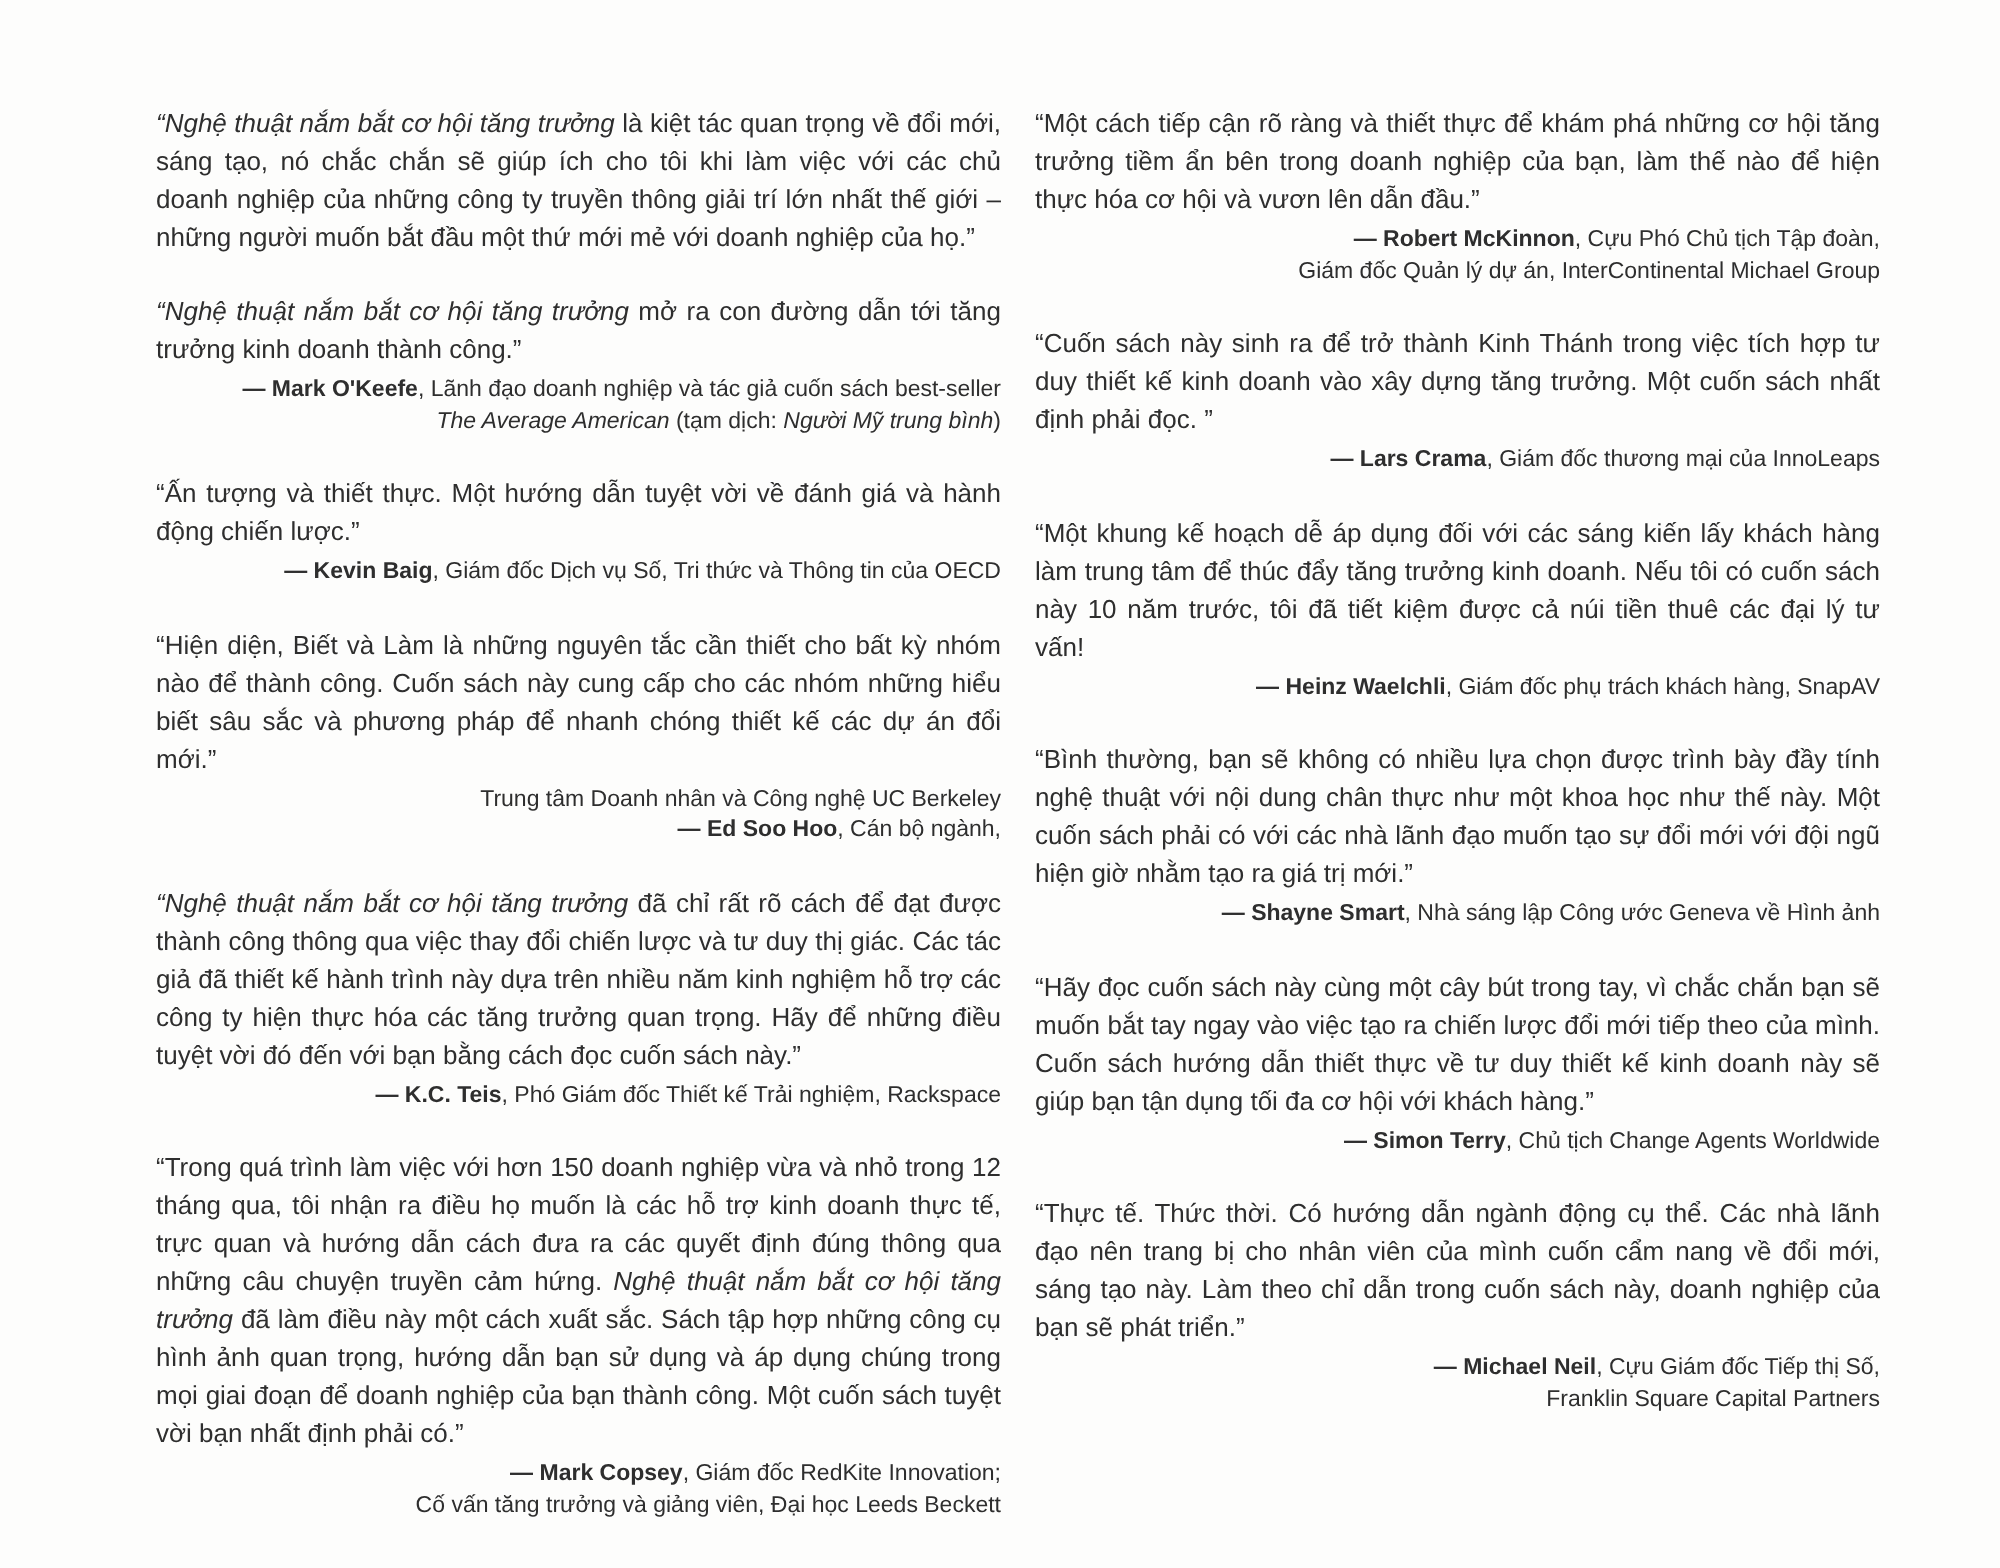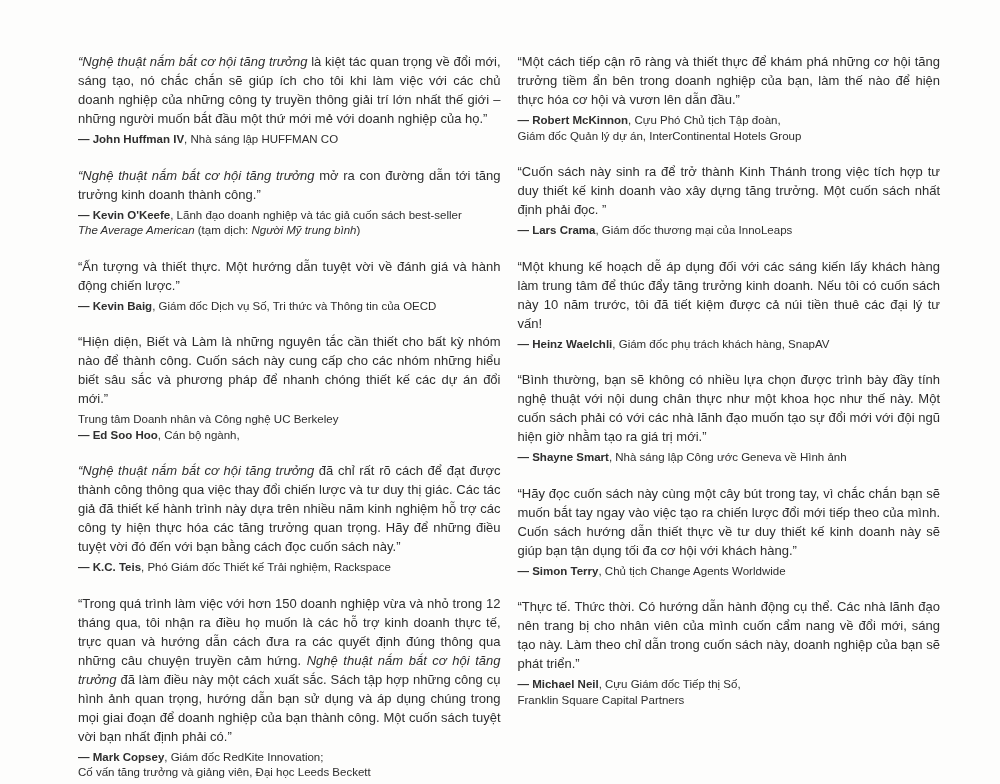--- a/index.html
+++ b/index.html
@@ -21,45 +21,42 @@
   .q { margin-bottom: 18px; }
   .q p { margin: 0; }
   .t {
     font-size: 13px;
     line-height: 19px;
     text-align: justify;
   }
   .a {
     font-size: 11.5px;
     line-height: 15.5px;
-    text-align: left;
+    text-align: right;
     margin-top: 4px !important;
   }
   .nm { font-weight: bold; }
   .it { font-style: italic; }
   .line { display: block; }
 </style>
 </head>
 <body>
 
 <div class="page">
 
   <div class="col">
 
     <article class="q">
       <p class="t"><span class="it">“Nghệ thuật nắm bắt cơ hội tăng trưởng</span><span> là kiệt tác quan trọng về đổi mới, sáng tạo, nó chắc chắn sẽ giúp ích cho tôi khi làm việc với các chủ doanh nghiệp của những công ty truyền thông giải trí lớn nhất thế giới – những người muốn bắt đầu một thứ mới mẻ với doanh nghiệp của họ.”</span></p>
-      <p class="a">
-          <span class="line"><span class="nm">— John Huffman IV</span><span>, Nhà sáng lập HUFFMAN CO</span></span>
-        </p>
     </article>
 
     <article class="q">
       <p class="t"><span class="it">“Nghệ thuật nắm bắt cơ hội tăng trưởng</span><span> mở ra con đường dẫn tới tăng trưởng kinh doanh thành công.”</span></p>
       <p class="a">
-        <span class="line"><span class="nm">— Kevin O'Keefe</span><span>, Lãnh đạo doanh nghiệp và tác giả cuốn sách best-seller</span></span>
+        <span class="line"><span class="nm">— Mark O'Keefe</span><span>, Lãnh đạo doanh nghiệp và tác giả cuốn sách best-seller</span></span>
         <span class="line"><span class="it">The Average American</span><span> (tạm dịch: </span><span class="it">Người Mỹ trung bình</span><span>)</span></span>
       </p>
     </article>
 
     <article class="q">
       <p class="t"><span>“Ấn tượng và thiết thực. Một hướng dẫn tuyệt vời về đánh giá và hành động chiến lược.”</span></p>
       <p class="a">
           <span class="line"><span class="nm">— Kevin Baig</span><span>, Giám đốc Dịch vụ Số, Tri thức và Thông tin của OECD</span></span>
         </p>
     </article>
@@ -88,21 +85,21 @@
     </article>
 
   </div>
 
   <div class="col">
 
     <article class="q">
       <p class="t"><span>“Một cách tiếp cận rõ ràng và thiết thực để khám phá những cơ hội tăng trưởng tiềm ẩn bên trong doanh nghiệp của bạn, làm thế nào để hiện thực hóa cơ hội và vươn lên dẫn đầu.”</span></p>
       <p class="a">
         <span class="line"><span class="nm">— Robert McKinnon</span><span>, Cựu Phó Chủ tịch Tập đoàn,</span></span>
-        <span class="line">Giám đốc Quản lý dự án, InterContinental Hotels Group</span>
+        <span class="line">Giám đốc Quản lý dự án, InterContinental Michael Group</span>
       </p>
     </article>
 
     <article class="q">
       <p class="t"><span>“Cuốn sách này sinh ra để trở thành Kinh Thánh trong việc tích hợp tư duy thiết kế kinh doanh vào xây dựng tăng trưởng. Một cuốn sách nhất định phải đọc. ”</span></p>
       <p class="a">
           <span class="line"><span class="nm">— Lars Crama</span><span>, Giám đốc thương mại của InnoLeaps</span></span>
         </p>
     </article>
 
@@ -121,21 +118,21 @@
     </article>
 
     <article class="q">
       <p class="t"><span>“Hãy đọc cuốn sách này cùng một cây bút trong tay, vì chắc chắn bạn sẽ muốn bắt tay ngay vào việc tạo ra chiến lược đổi mới tiếp theo của mình. Cuốn sách hướng dẫn thiết thực về tư duy thiết kế kinh doanh này sẽ giúp bạn tận dụng tối đa cơ hội với khách hàng.”</span></p>
       <p class="a">
           <span class="line"><span class="nm">— Simon Terry</span><span>, Chủ tịch Change Agents Worldwide</span></span>
         </p>
     </article>
 
     <article class="q">
-      <p class="t"><span>“Thực tế. Thức thời. Có hướng dẫn hành động cụ thể. Các nhà lãnh đạo nên trang bị cho nhân viên của mình cuốn cẩm nang về đổi mới, sáng tạo này. Làm theo chỉ dẫn trong cuốn sách này, doanh nghiệp của bạn sẽ phát triển.”</span></p>
+      <p class="t"><span>“Thực tế. Thức thời. Có hướng dẫn ngành động cụ thể. Các nhà lãnh đạo nên trang bị cho nhân viên của mình cuốn cẩm nang về đổi mới, sáng tạo này. Làm theo chỉ dẫn trong cuốn sách này, doanh nghiệp của bạn sẽ phát triển.”</span></p>
       <p class="a">
         <span class="line"><span class="nm">— Michael Neil</span><span>, Cựu Giám đốc Tiếp thị Số,</span></span>
         <span class="line">Franklin Square Capital Partners</span>
       </p>
     </article>
 
 
   </div>
 
 </div>

